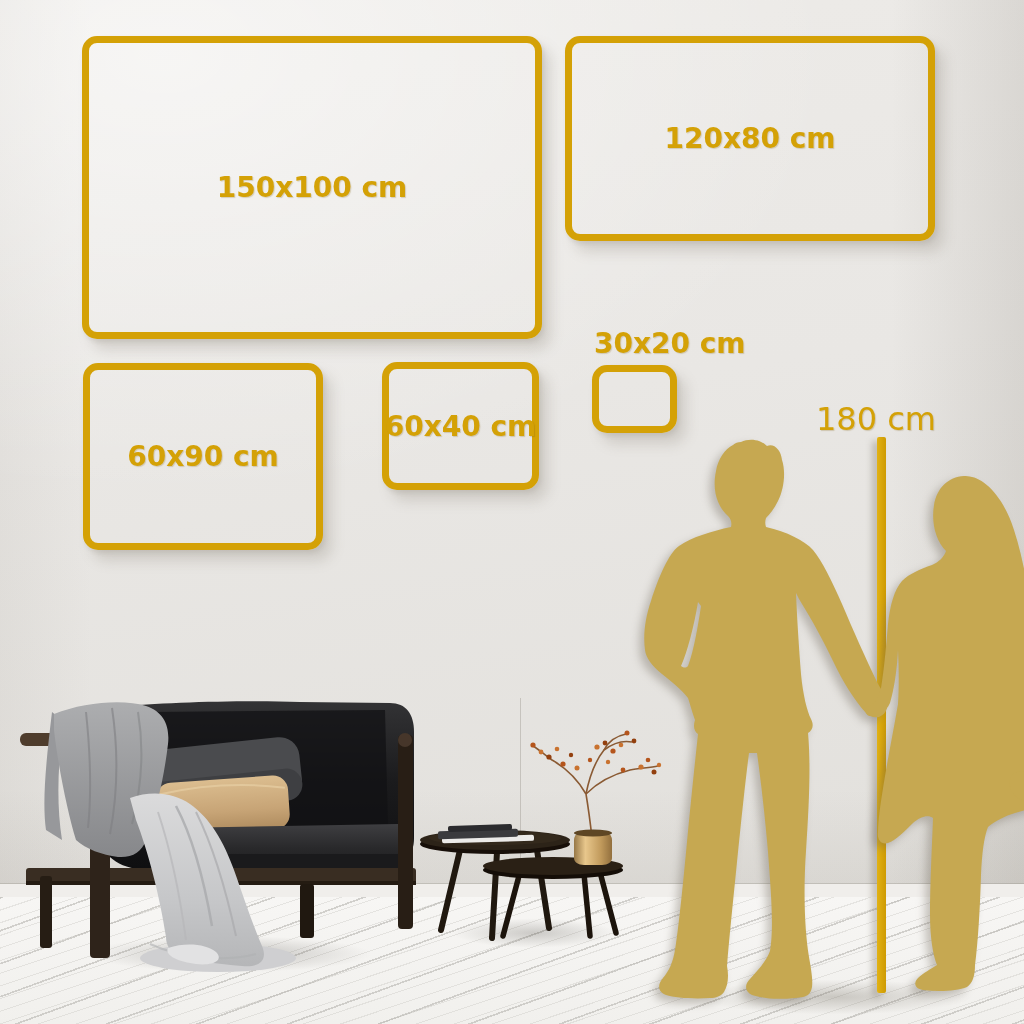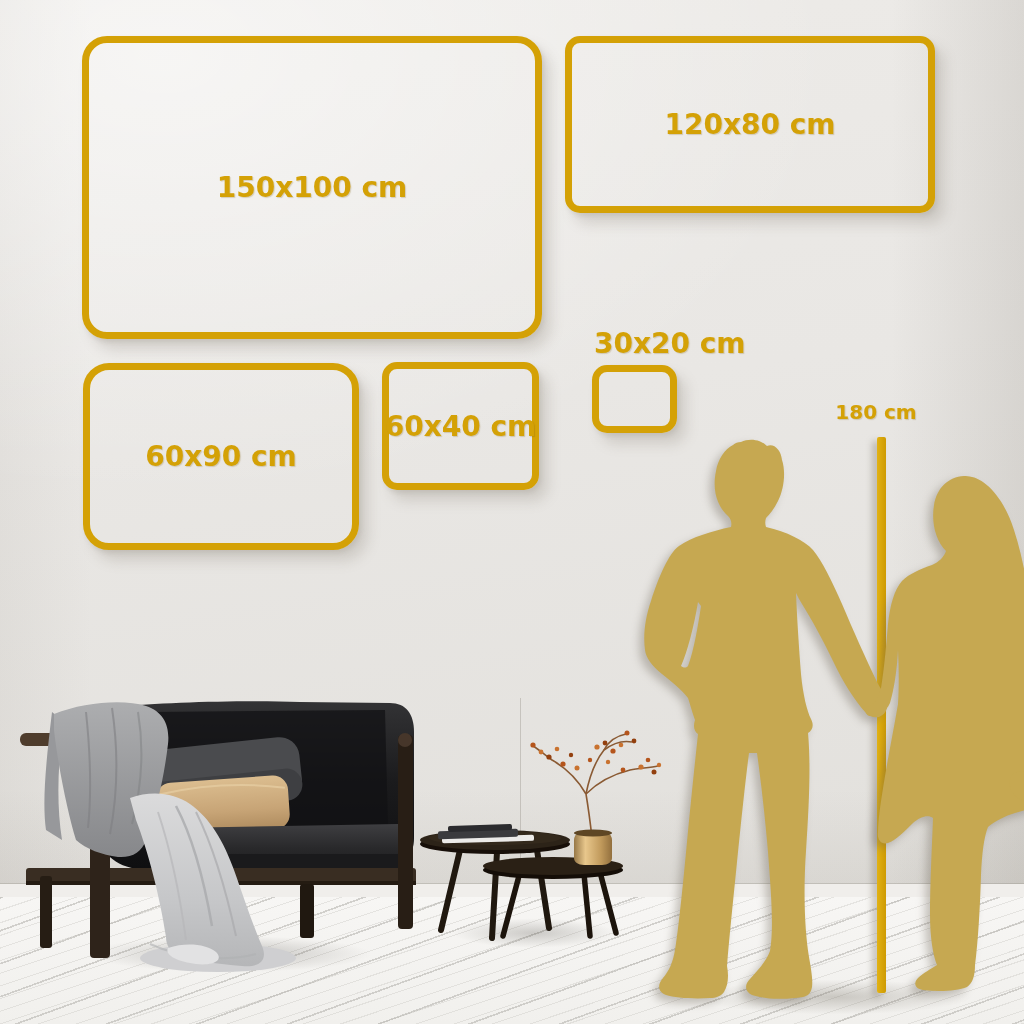--- a/index.html
+++ b/index.html
@@ -39,21 +39,21 @@
   .size-frame { position:absolute; box-sizing:border-box;
     border:7px solid var(--gold,#D4A106); border-radius:15px;
     box-shadow:9px 11px 13px rgba(124,116,99,.22), 2px 3px 4px rgba(124,116,99,.15);
     display:flex; align-items:center; justify-content:center; }
   .size-label { color:var(--gold,#D4A106); font-weight:bold; font-size:28px;
     letter-spacing:0; white-space:nowrap;
     text-shadow:1px 1px 1px rgba(130,100,20,.25); }
   .size-label.above { position:absolute; bottom:calc(100% + 12px); left:-5px; }
   
   .height-label { position:absolute; transform:translateX(-50%);
-    color:var(--gold,#D4A106); font-weight:bold; font-size:20px; white-space:nowrap;
+    color:var(--gold,#D4A106); font-weight:normal; font-size:32px; white-space:nowrap;
     text-shadow:1px 1px 1px rgba(130,100,20,.25); }
   .height-line { position:absolute; border-radius:2px;
     background:linear-gradient(90deg,#E2B214,#CE9A02);
     box-shadow:-5px 4px 6px rgba(118,110,94,.35); }
   
   #scene { position:absolute; inset:0; }
   .figs { filter:drop-shadow(-5px 5px 4px rgba(112,105,92,.38)); }
 </style>
 </head>
 <body>
@@ -63,27 +63,27 @@
   <div class="wall"></div>
   <div class="wall-seam"></div>
   <div class="baseboard"></div>
   <div class="floor"></div>
 
   <div class="floor-shadow sh-sofa"></div>
   <div class="floor-shadow sh-tables"></div>
   <div class="floor-shadow sh-figs"></div>
 
   <div id="frames-layer">
-      <div class="size-frame" style="left: 82px; top: 36px; width: 460px; height: 303px; border-radius: 25px;">
+      <div class="size-frame" style="left: 82px; top: 36px; width: 460px; height: 303px;">
         <span class="size-label">150x100 cm</span>
       </div>
-      <div class="size-frame" style="left: 565px; top: 36px; width: 370px; height: 177px;">
+      <div class="size-frame" style="left: 565px; top: 36px; width: 370px; height: 205px;">
         <span class="size-label">120x80 cm</span>
       </div>
-      <div class="size-frame" style="left: 83px; top: 363px; width: 276px; height: 187px; border-radius: 26px;">
+      <div class="size-frame" style="left: 83px; top: 363px; width: 240px; height: 187px;">
         <span class="size-label">60x90 cm</span>
       </div>
       <div class="size-frame" style="left: 382px; top: 362px; width: 157px; height: 128px;">
         <span class="size-label">60x40 cm</span>
       </div>
       <div class="size-frame" style="left: 592px; top: 365px; width: 85px; height: 68px;">
         <span class="size-label above">30x20 cm</span>
       </div>
     </div>
 

